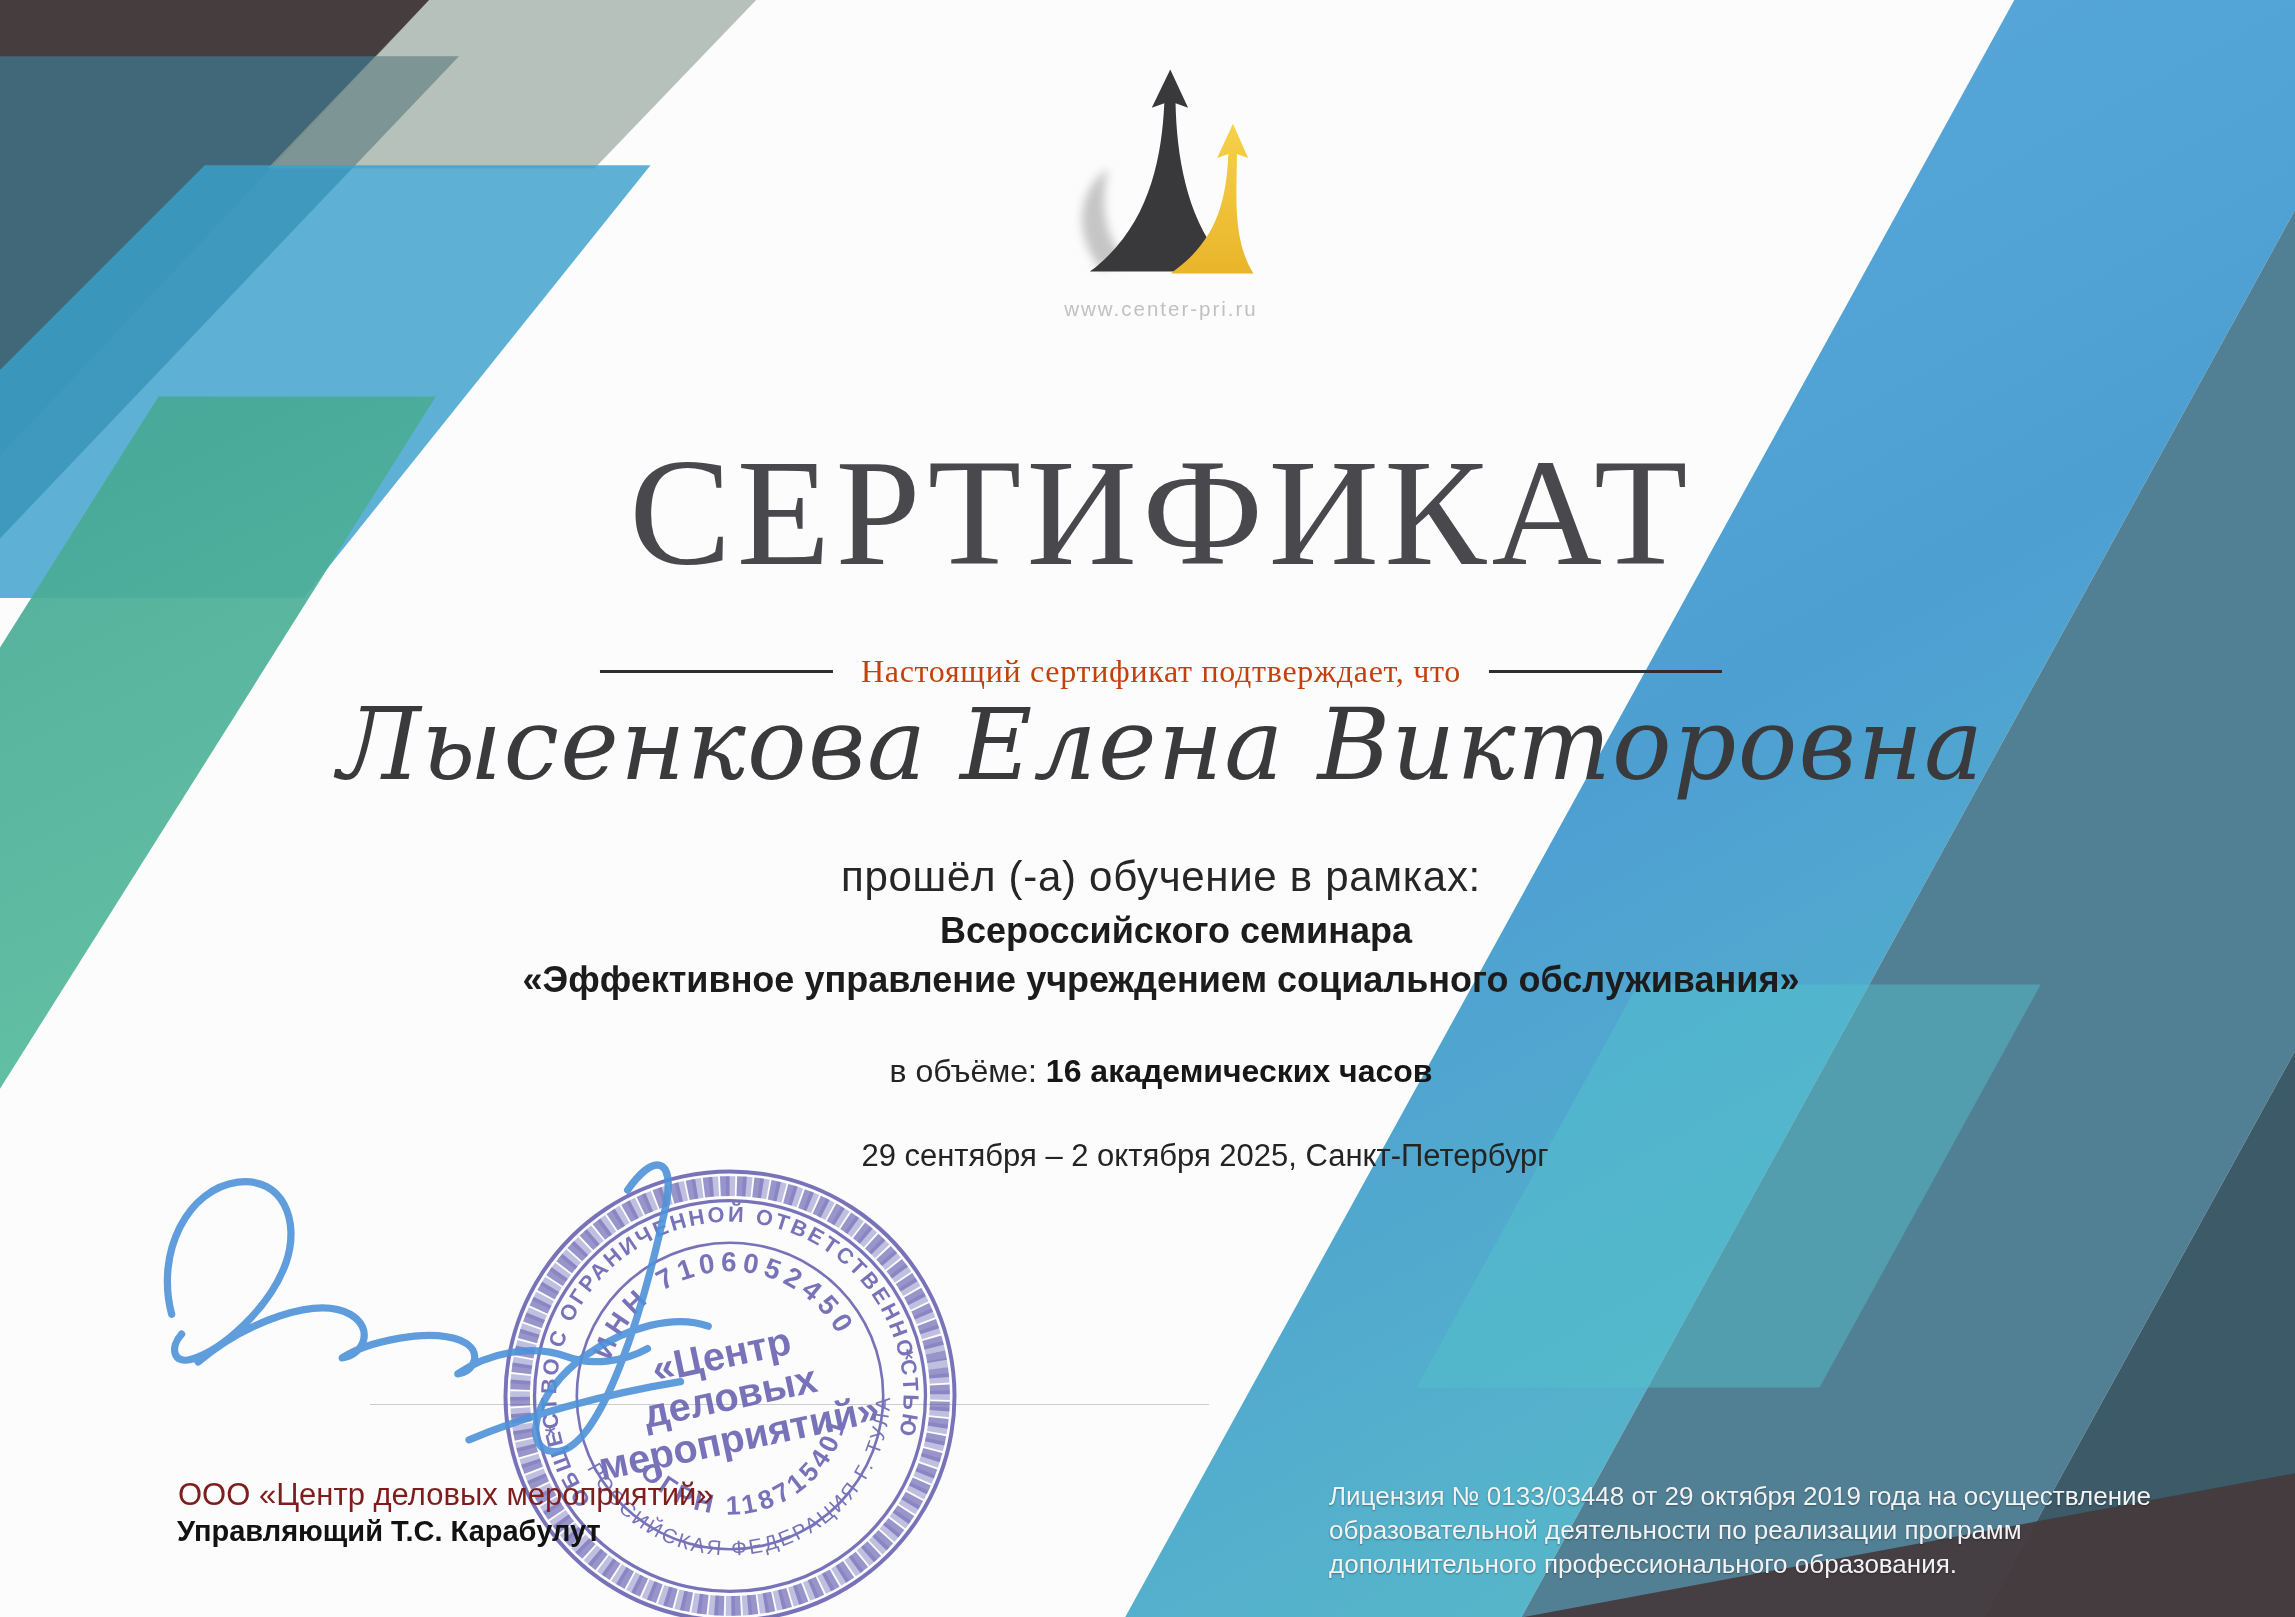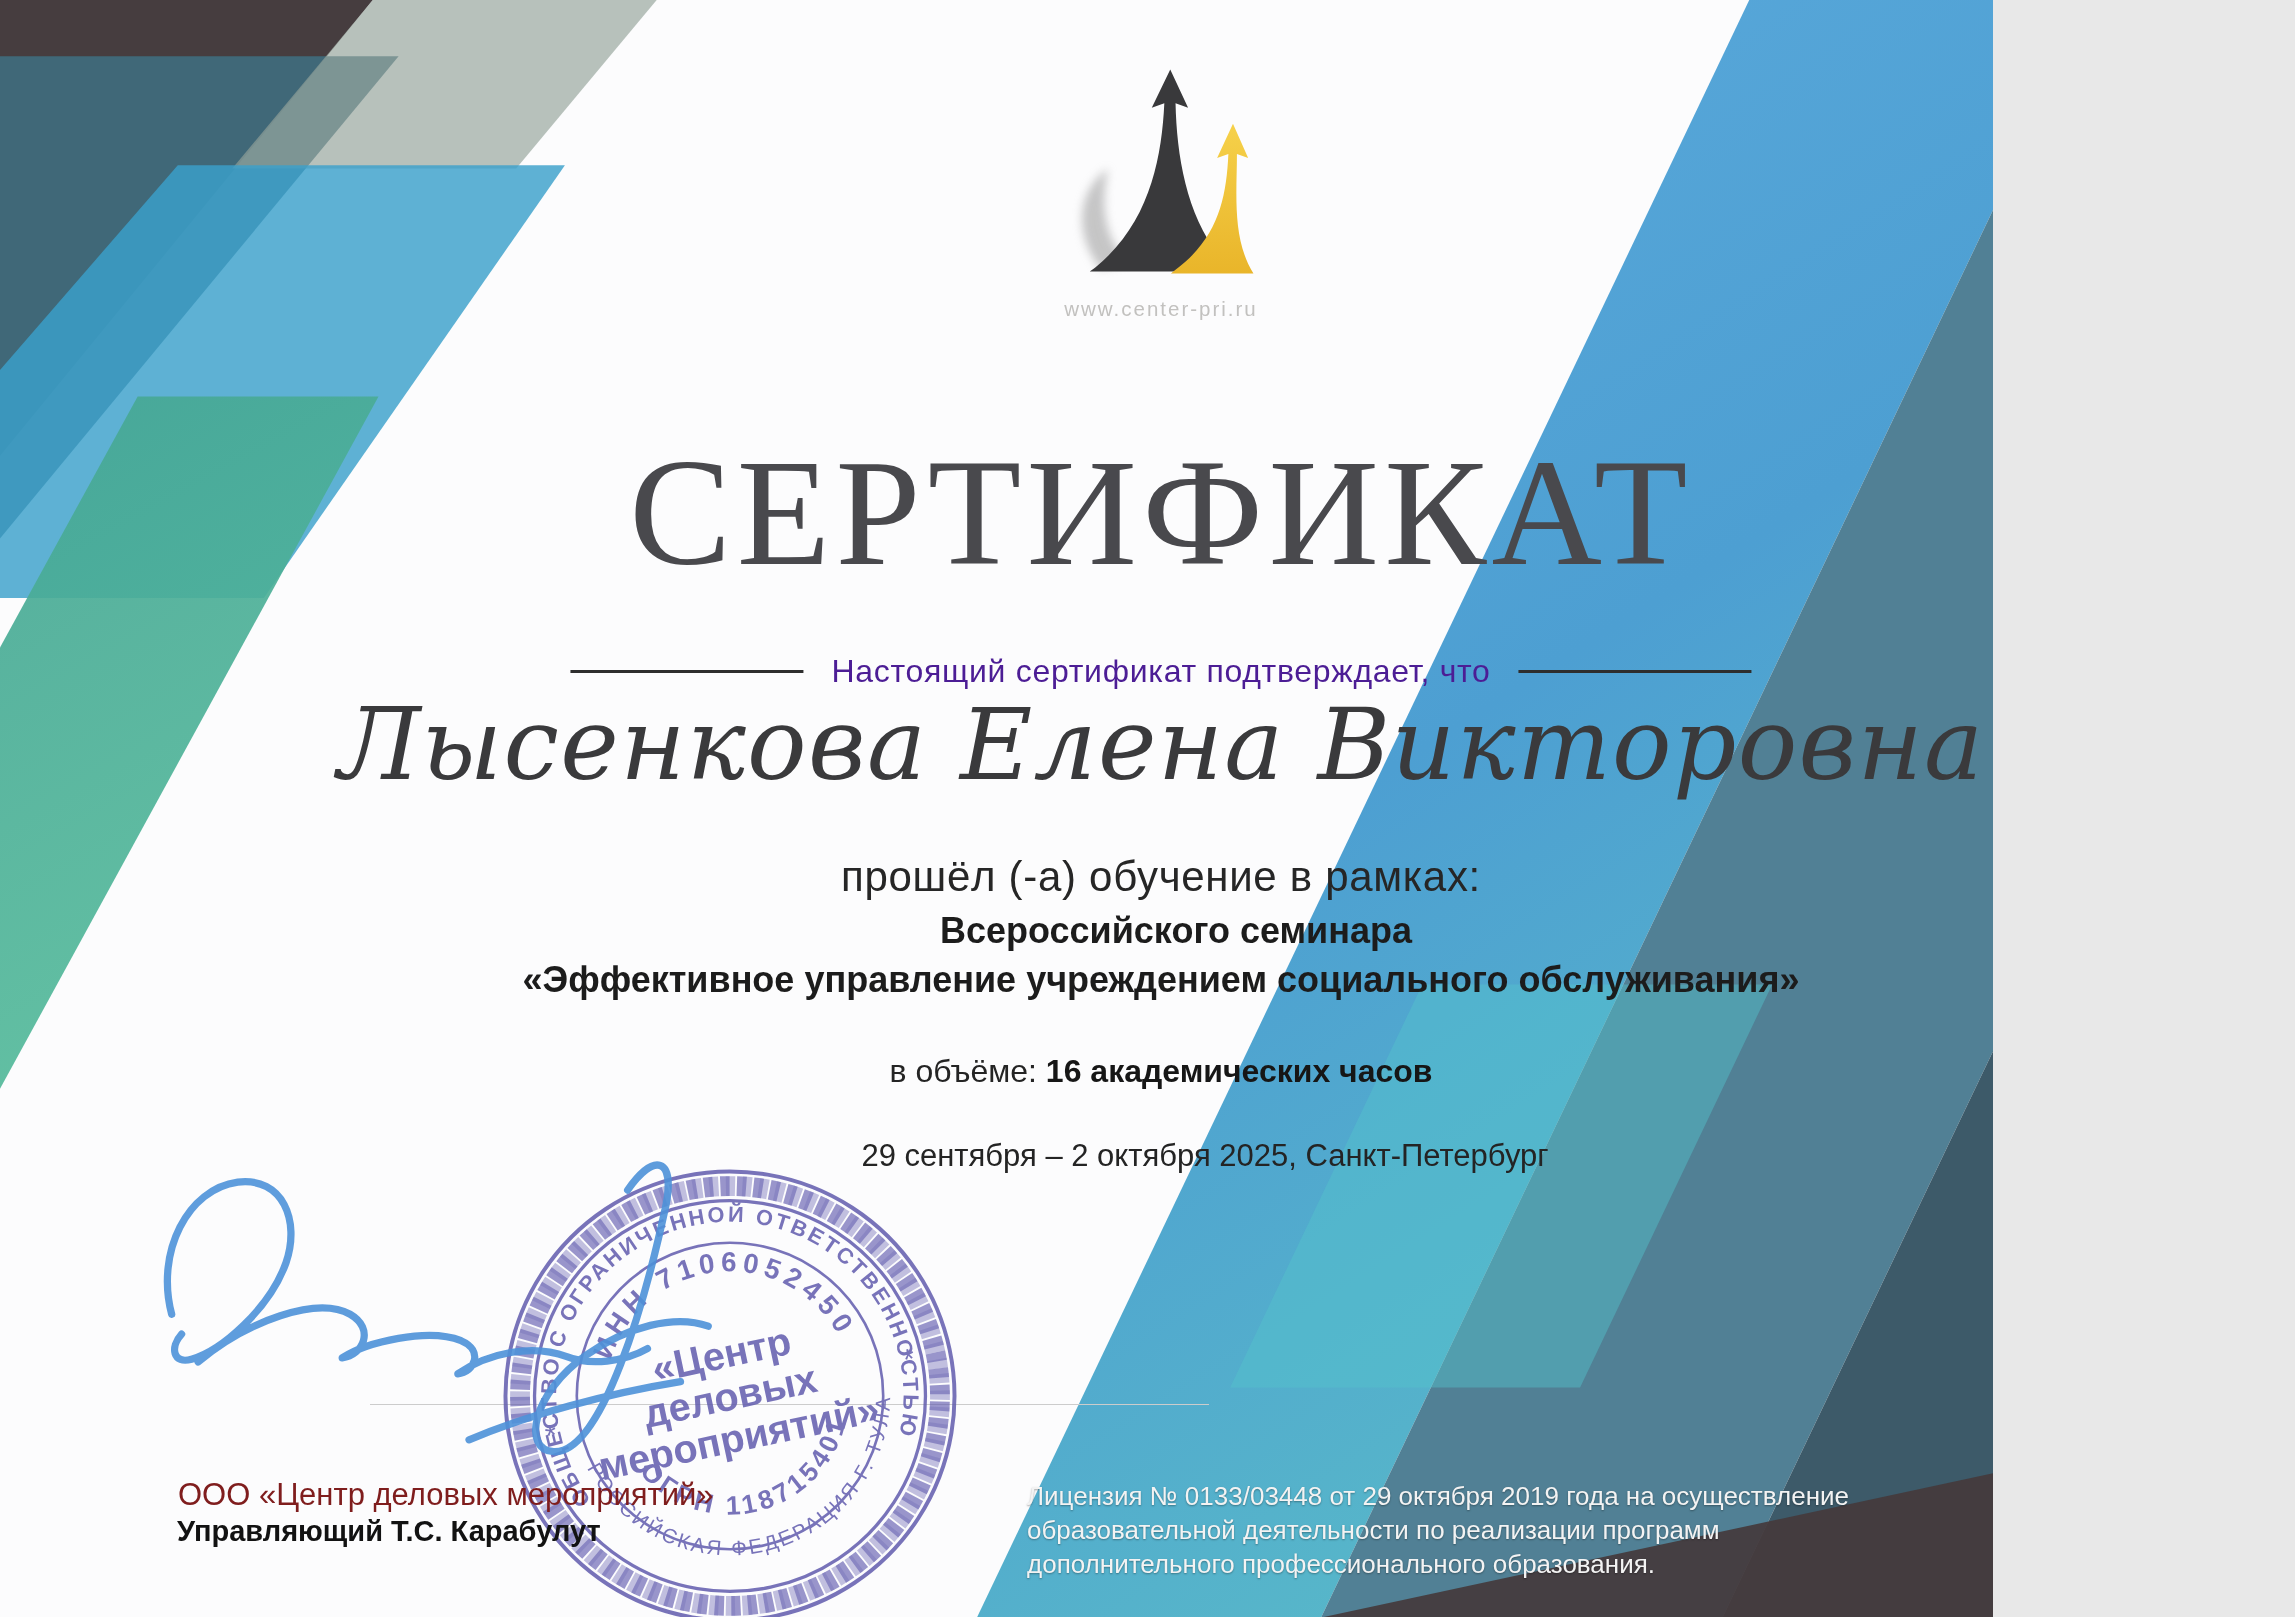--- a/index.html
+++ b/index.html
@@ -1,36 +1,36 @@
 <!DOCTYPE html>
 <html style="font-size:10.6px"><head>
 <meta charset="utf-8">
 <style>
   html,body{margin:0;padding:0;background:#e8e8e8;}
   .cert{
     position:relative;
-    width:1993px;height:1618px;
+    width:2295px;height:1618px;
     background:#fcfcfd;
     overflow:hidden;
     font-family:"Liberation Sans",sans-serif;
   }
   .bg{position:absolute;left:0;top:0;width:100%;height:100%;}
   .abs{position:absolute;}
   .centered{left:1161px;transform:translateX(-50%);white-space:nowrap;}
 
   .logo-svg{left:1034px;top:59px;width:291px;height:239px;}
   .logo-url{top:297px;font-size:20.5px;letter-spacing:2px;color:#c2c1bf;}
 
   .title{
     top:436px;margin:0;font-family:"Liberation Serif",serif;font-weight:400;
     font-size:153px;line-height:1;letter-spacing:5.3px;color:#49494d;
   }
   .sub-row{top:653px;display:flex;align-items:center;gap:28px;}
   .hline{display:inline-block;width:233px;height:2.6px;background:#2e2e2e;}
-  .subtitle{font-size:32px;color:#4c1d95;letter-spacing:0.7px;}
+  .subtitle{font-size:32px;color:#c2410c;letter-spacing:0.7px;font-family:Liberation Serif, serif;}
 
   .name{
     top:687px;font-family:"DejaVu Serif",serif;font-style:italic;
     font-size:99px;color:#3a3a3c;letter-spacing:1.3px;
   }
   .line1{top:853px;font-size:42px;color:#262626;letter-spacing:0.7px;}
   .line2{top:910px;font-size:36px;font-weight:bold;color:#1c1c1c;margin-left:15px;}
   .line3{top:959px;font-size:36px;font-weight:bold;color:#1c1c1c;}
   .volume{top:1053px;font-size:32px;color:#242424;}
   .volume b{font-weight:bold;color:#161616;}

